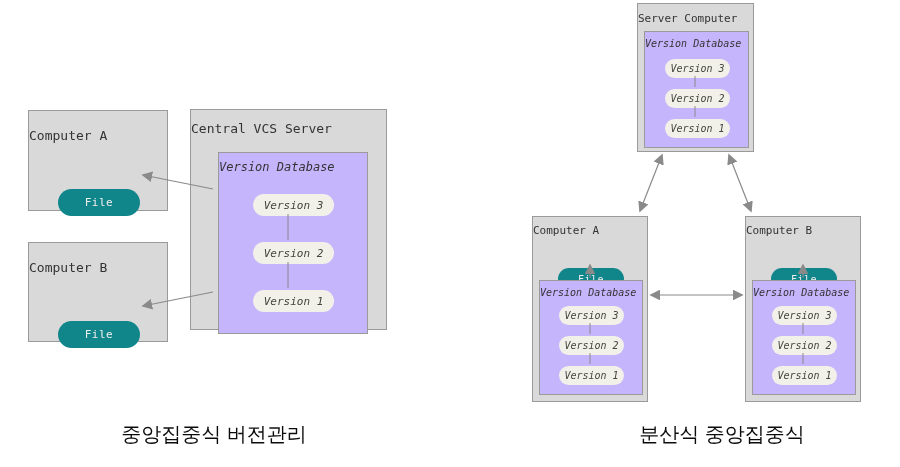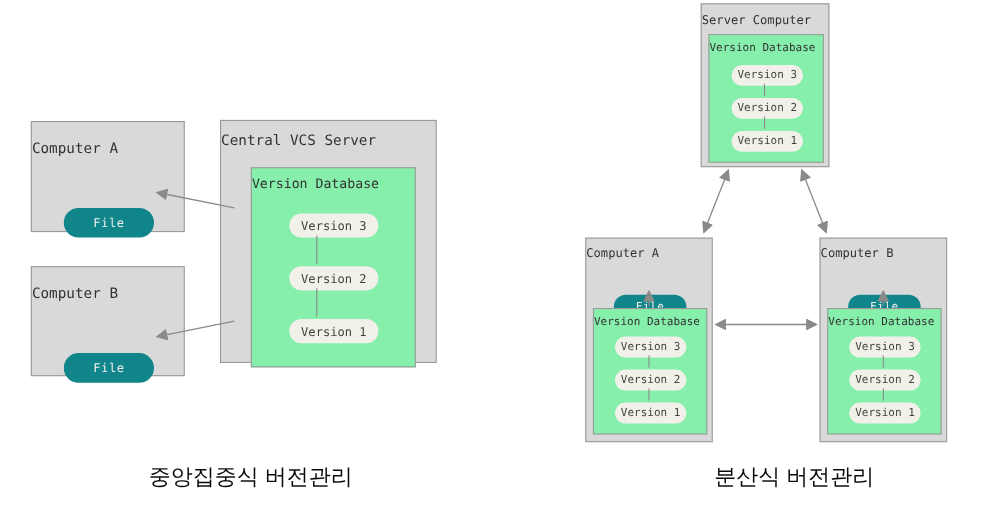--- a/index.html
+++ b/index.html
@@ -15,22 +15,22 @@
   html,body{margin:0;padding:0;background:#ffffff;}
   .canvas{
     position:relative;width:900px;height:467px;background:#ffffff;overflow:hidden;
     font-family:"DejaVu Sans Mono","Liberation Mono",monospace;
   }
   .gray-box{
     position:absolute;background:var(--box-fill);
     border:1px solid var(--box-border);box-sizing:border-box;
   }
   .white-box{
-    position:absolute;background:#86efac;
-    border:1px solid var(--box-border);box-sizing:border-box;
+    position:absolute;background:#c4b5fd;
+    border:1px solid var(--box-border);box-sizing:border-box;font-style:italic;
   }
   .box-title{
     position:absolute;left:0;right:0;
     color:var(--text);white-space:nowrap;
   }
   .file-pill{
     position:absolute;background:var(--teal);color:var(--file-text);
     border-radius:999px;display:flex;align-items:center;justify-content:center;
     letter-spacing:0.5px;
     margin-top:28px;
@@ -55,21 +55,21 @@
   <div class="gray-box" style="left:28px;top:110px;width:140px;height:101px">
     <div class="box-title" style="top:17px;font-size:13px">Computer A</div>
     <div class="file-pill" style="left:29px;top:50px;width:82px;height:27px;font-size:11px">File</div>
   </div>
 
   <div class="gray-box" style="left:28px;top:242px;width:140px;height:100px">
     <div class="box-title" style="top:17px;font-size:13px">Computer B</div>
     <div class="file-pill" style="left:29px;top:50px;width:82px;height:27px;font-size:11px">File</div>
   </div>
 
-  <div class="gray-box" style="left:200px;top:109px;width:197px;height:221px">
+  <div class="gray-box" style="left:190px;top:109px;width:197px;height:221px">
     <div class="box-title" style="top:11px;font-size:13px">Central VCS Server</div>
     <div class="white-box" style="left:27px;top:42px;width:150px;height:182px">
       <div class="box-title" style="top:7px;font-size:12px">Version Database</div>
       <div class="version-pill" style="left:34px;top:41px;width:81px;height:22px;font-size:11px">Version 3</div>
       <div class="version-pill" style="left:34px;top:89px;width:81px;height:22px;font-size:11px">Version 2</div>
       <div class="version-pill" style="left:34px;top:137px;width:81px;height:22px;font-size:11px">Version 1</div>
     </div>
   </div>
 
   <div class="gray-box" style="left:637px;top:3px;width:117px;height:149px">
@@ -126,16 +126,16 @@
     <line x1="803" y1="278" x2="803" y2="265" stroke="#8a8a8a" stroke-width="1.2" marker-end="url(#ah)"></line>
 
     <line x1="695" y1="76" x2="695" y2="87" stroke="#8a8a8a" stroke-width="1"></line>
     <line x1="695" y1="106" x2="695" y2="117" stroke="#8a8a8a" stroke-width="1"></line>
     <line x1="590" y1="323" x2="590" y2="334" stroke="#8a8a8a" stroke-width="1"></line>
     <line x1="590" y1="353" x2="590" y2="364" stroke="#8a8a8a" stroke-width="1"></line>
     <line x1="803" y1="323" x2="803" y2="334" stroke="#8a8a8a" stroke-width="1"></line>
     <line x1="803" y1="353" x2="803" y2="364" stroke="#8a8a8a" stroke-width="1"></line>
   </svg>
 
-  <div class="caption" style="left:68px;top:421px;width:320px">중앙집중식 버전관리</div>
-  <div class="caption" style="left:572px;top:421px;width:300px">분산식 버전관리</div>
+  <div class="caption" style="left:54px;top:421px;width:320px">중앙집중식 버전관리</div>
+  <div class="caption" style="left:572px;top:421px;width:300px">분산식 중앙집중식</div>
 
 </div>
 
 </body></html>

